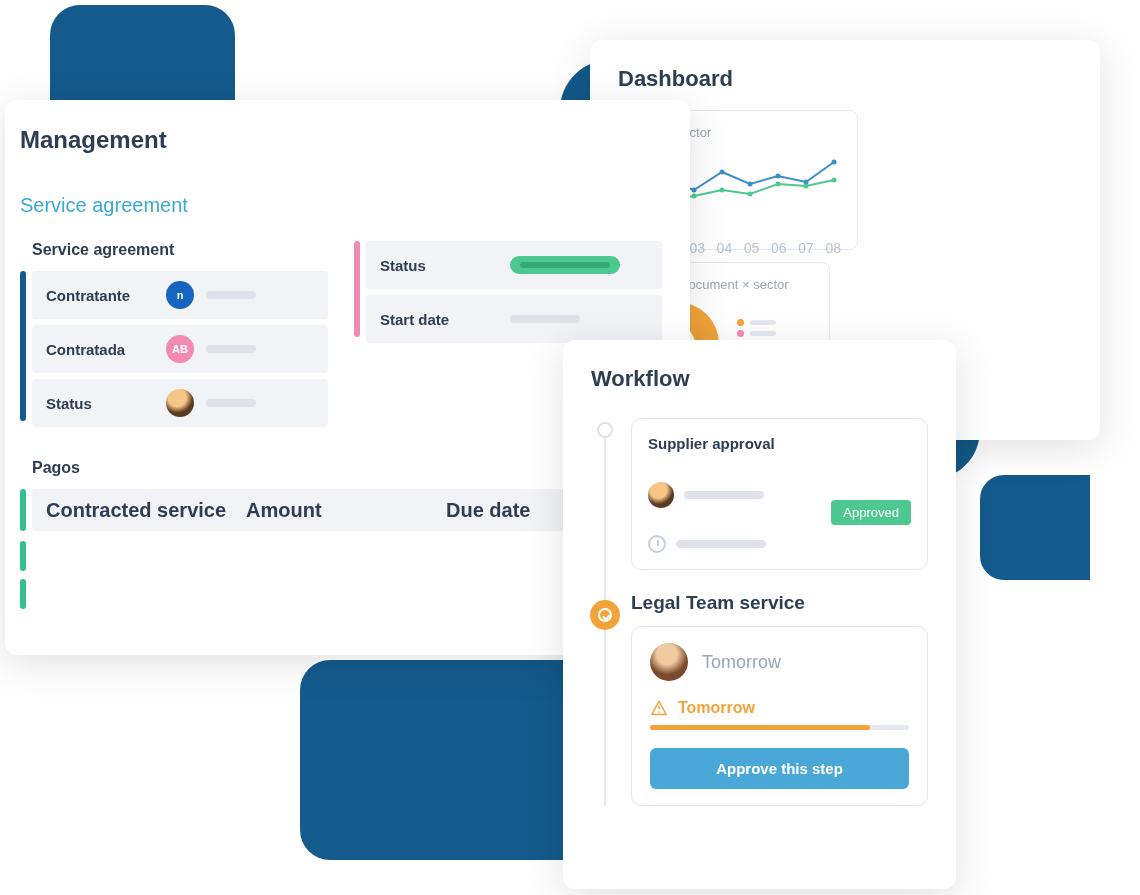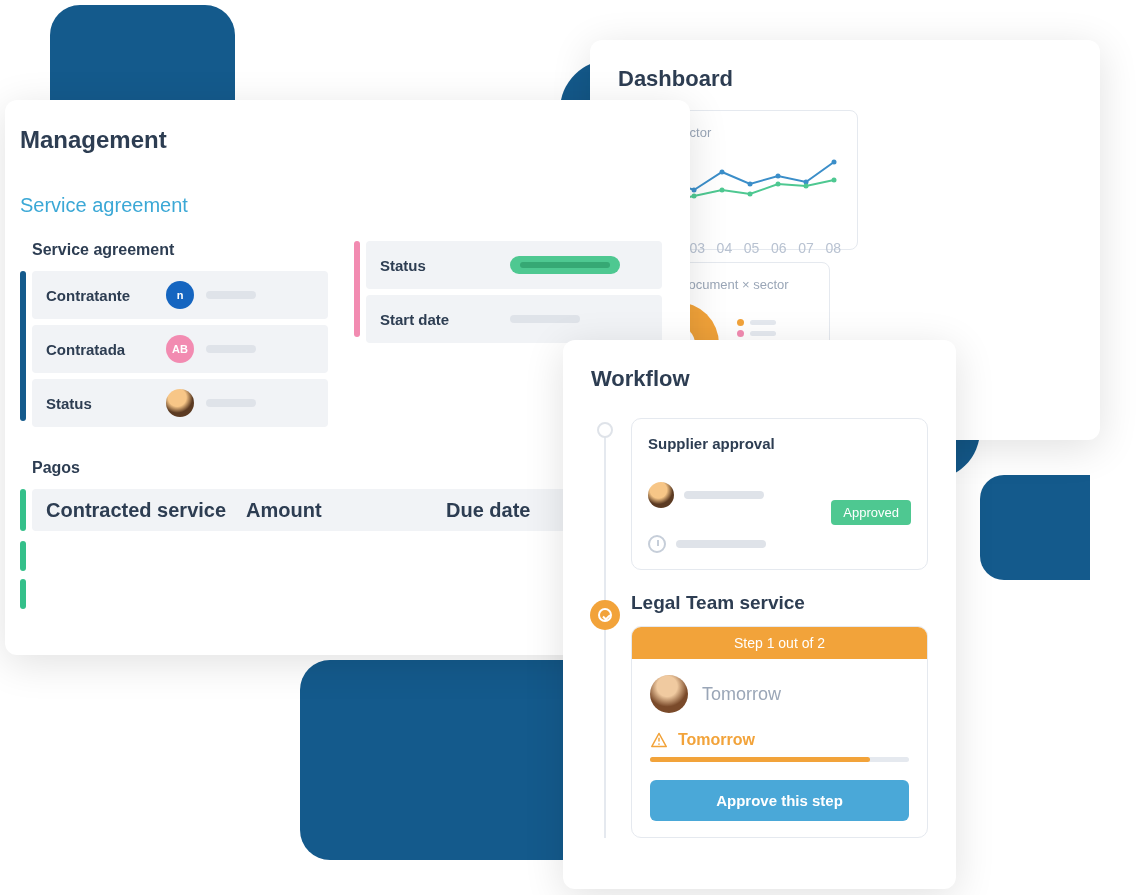--- a/index.html
+++ b/index.html
@@ -332,21 +332,20 @@
         <span class="clock-icon"></span>
         <span class="skel" style="width:90px"></span>
       </div>
     </div>
 
     <div class="wf-marker" style="top:182px">
       <span class="wf-check"></span>
     </div>
     <div class="wf-step-2-title">Legal Team service</div>
     <div class="wf-step-2">
-      <div class="step-banner">Step 1 out of 2</div>
       <div class="step-body">
         <div class="user-row2">
           <span class="avatar-lg"></span>
           <span class="tomorrow-txt">Tomorrow</span>
         </div>
         <div class="warn-row">
           <span class="warn-icon">
             <svg viewBox="0 0 24 22">
                 <path d="M12 2 L22 20 L2 20 Z" fill="none" stroke="#f2a33a" stroke-width="2" stroke-linejoin="round"></path>
                 <line x1="12" y1="8" x2="12" y2="13" stroke="#f2a33a" stroke-width="2"></line>

